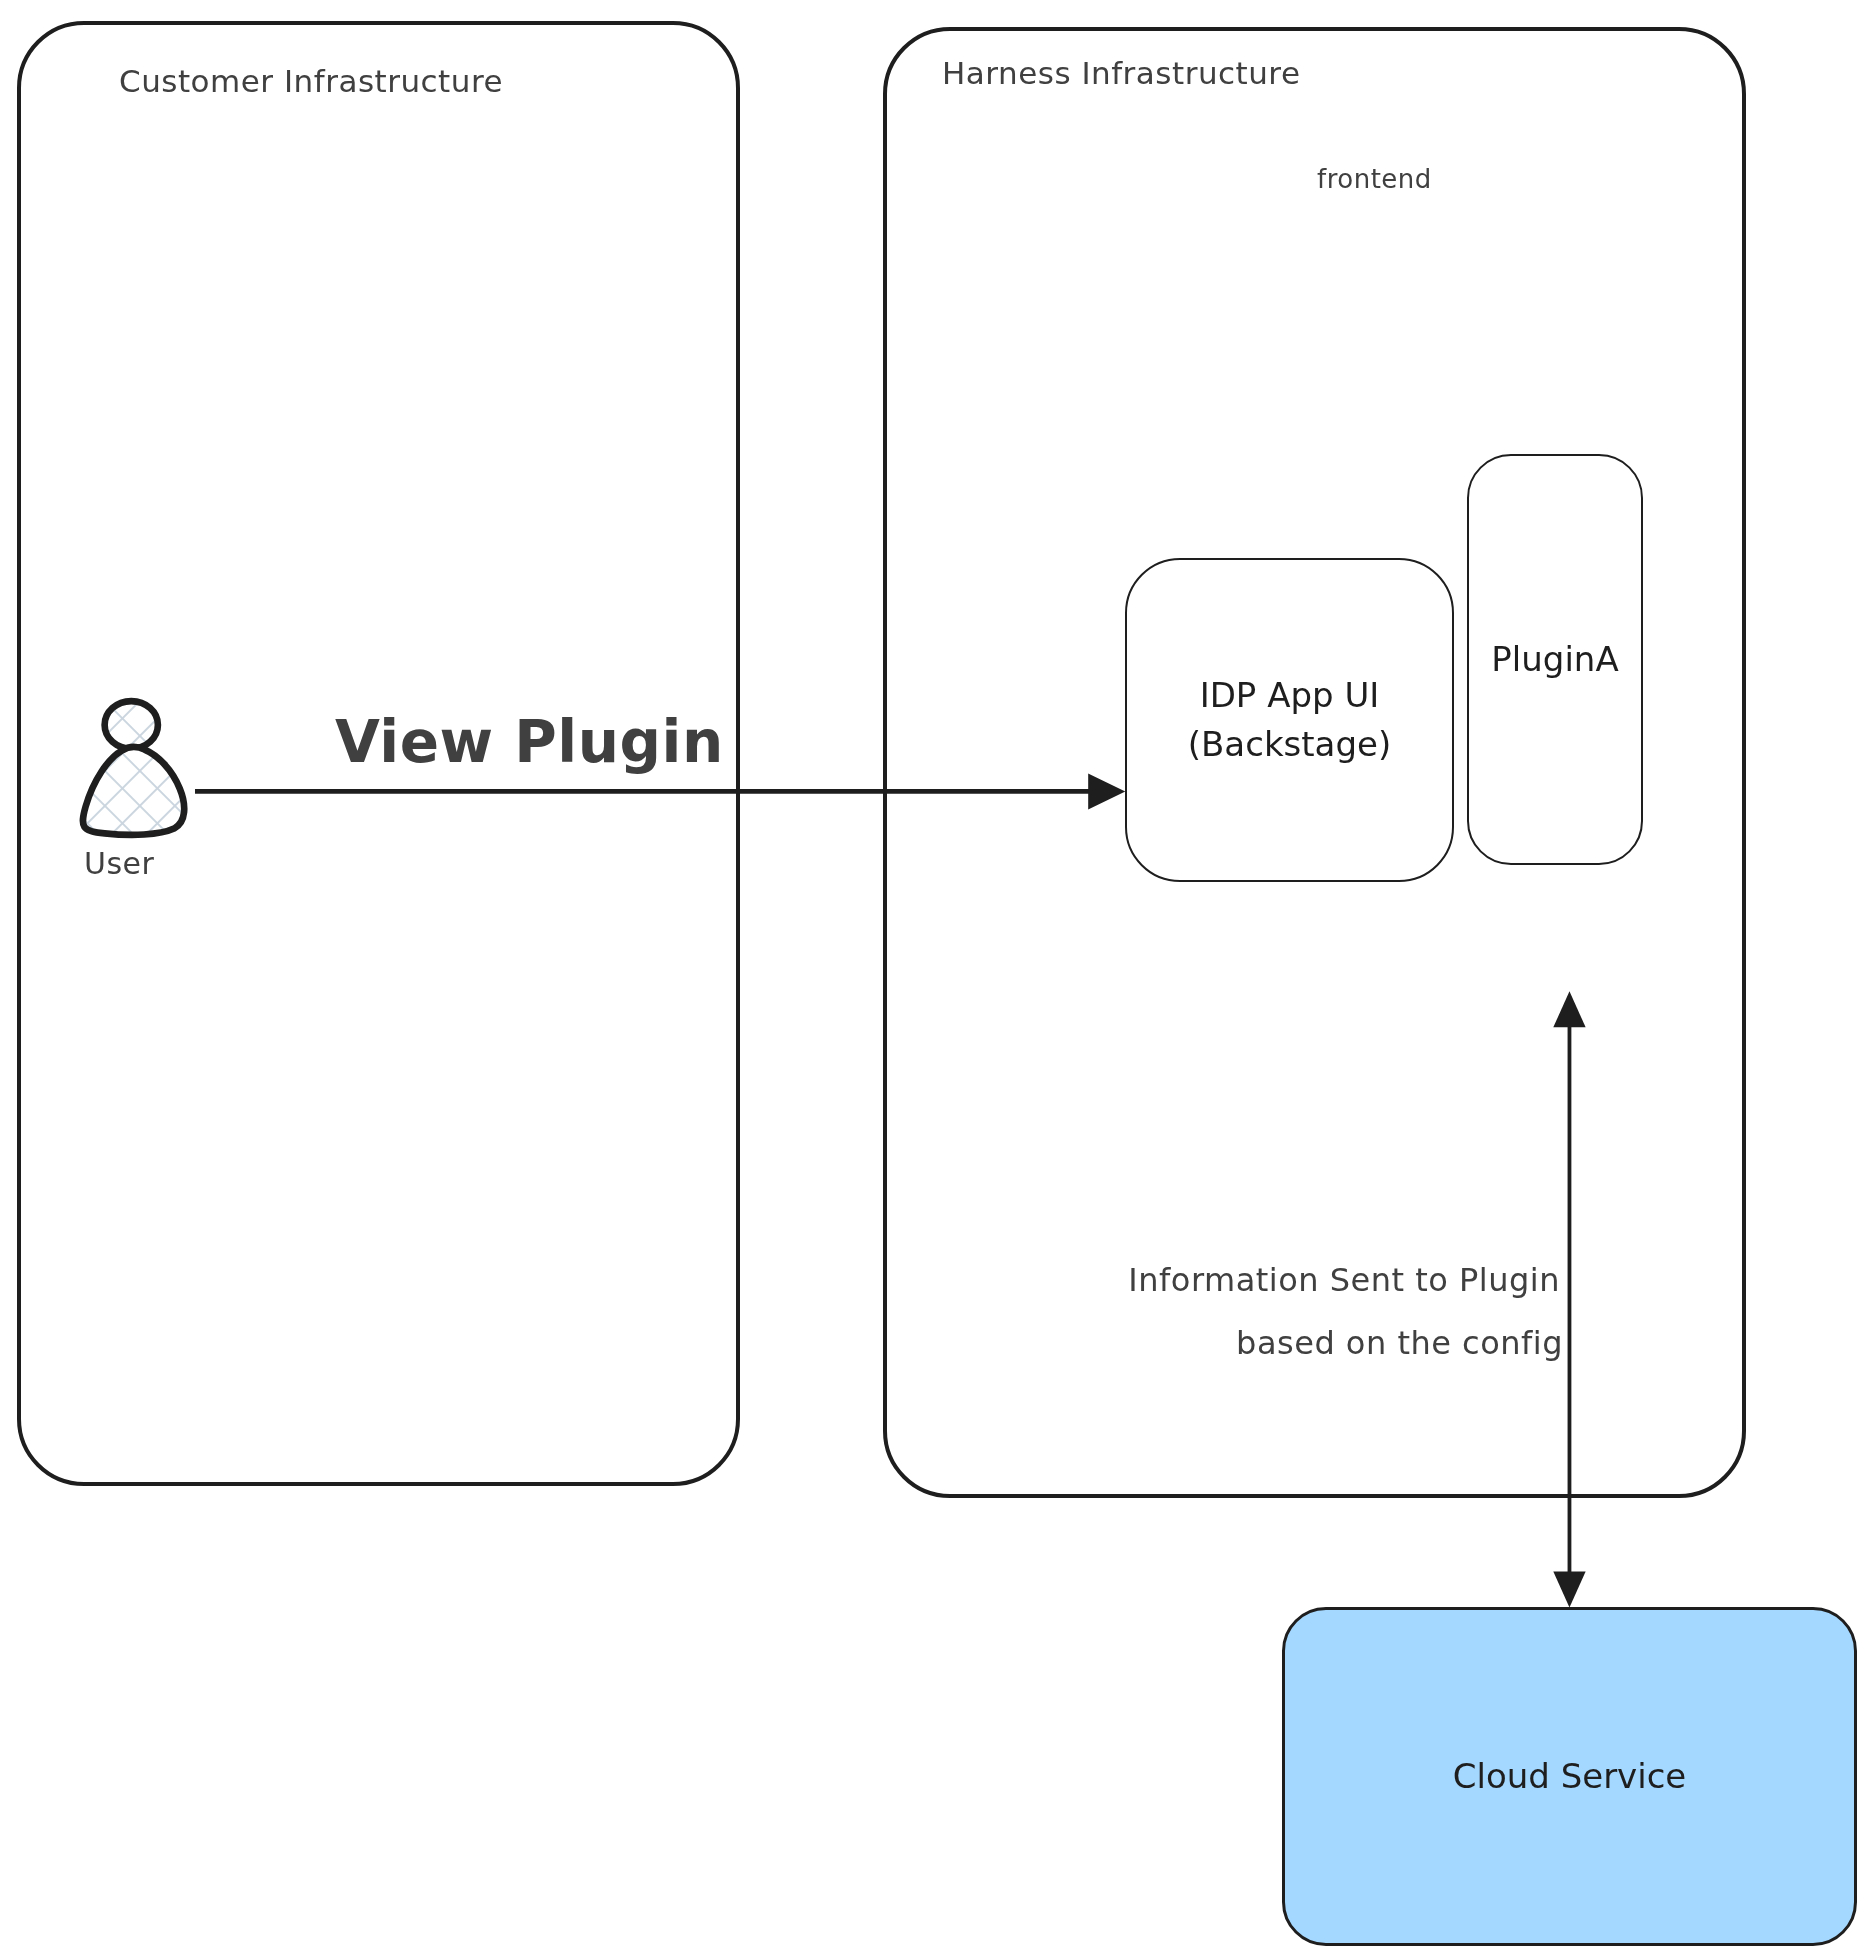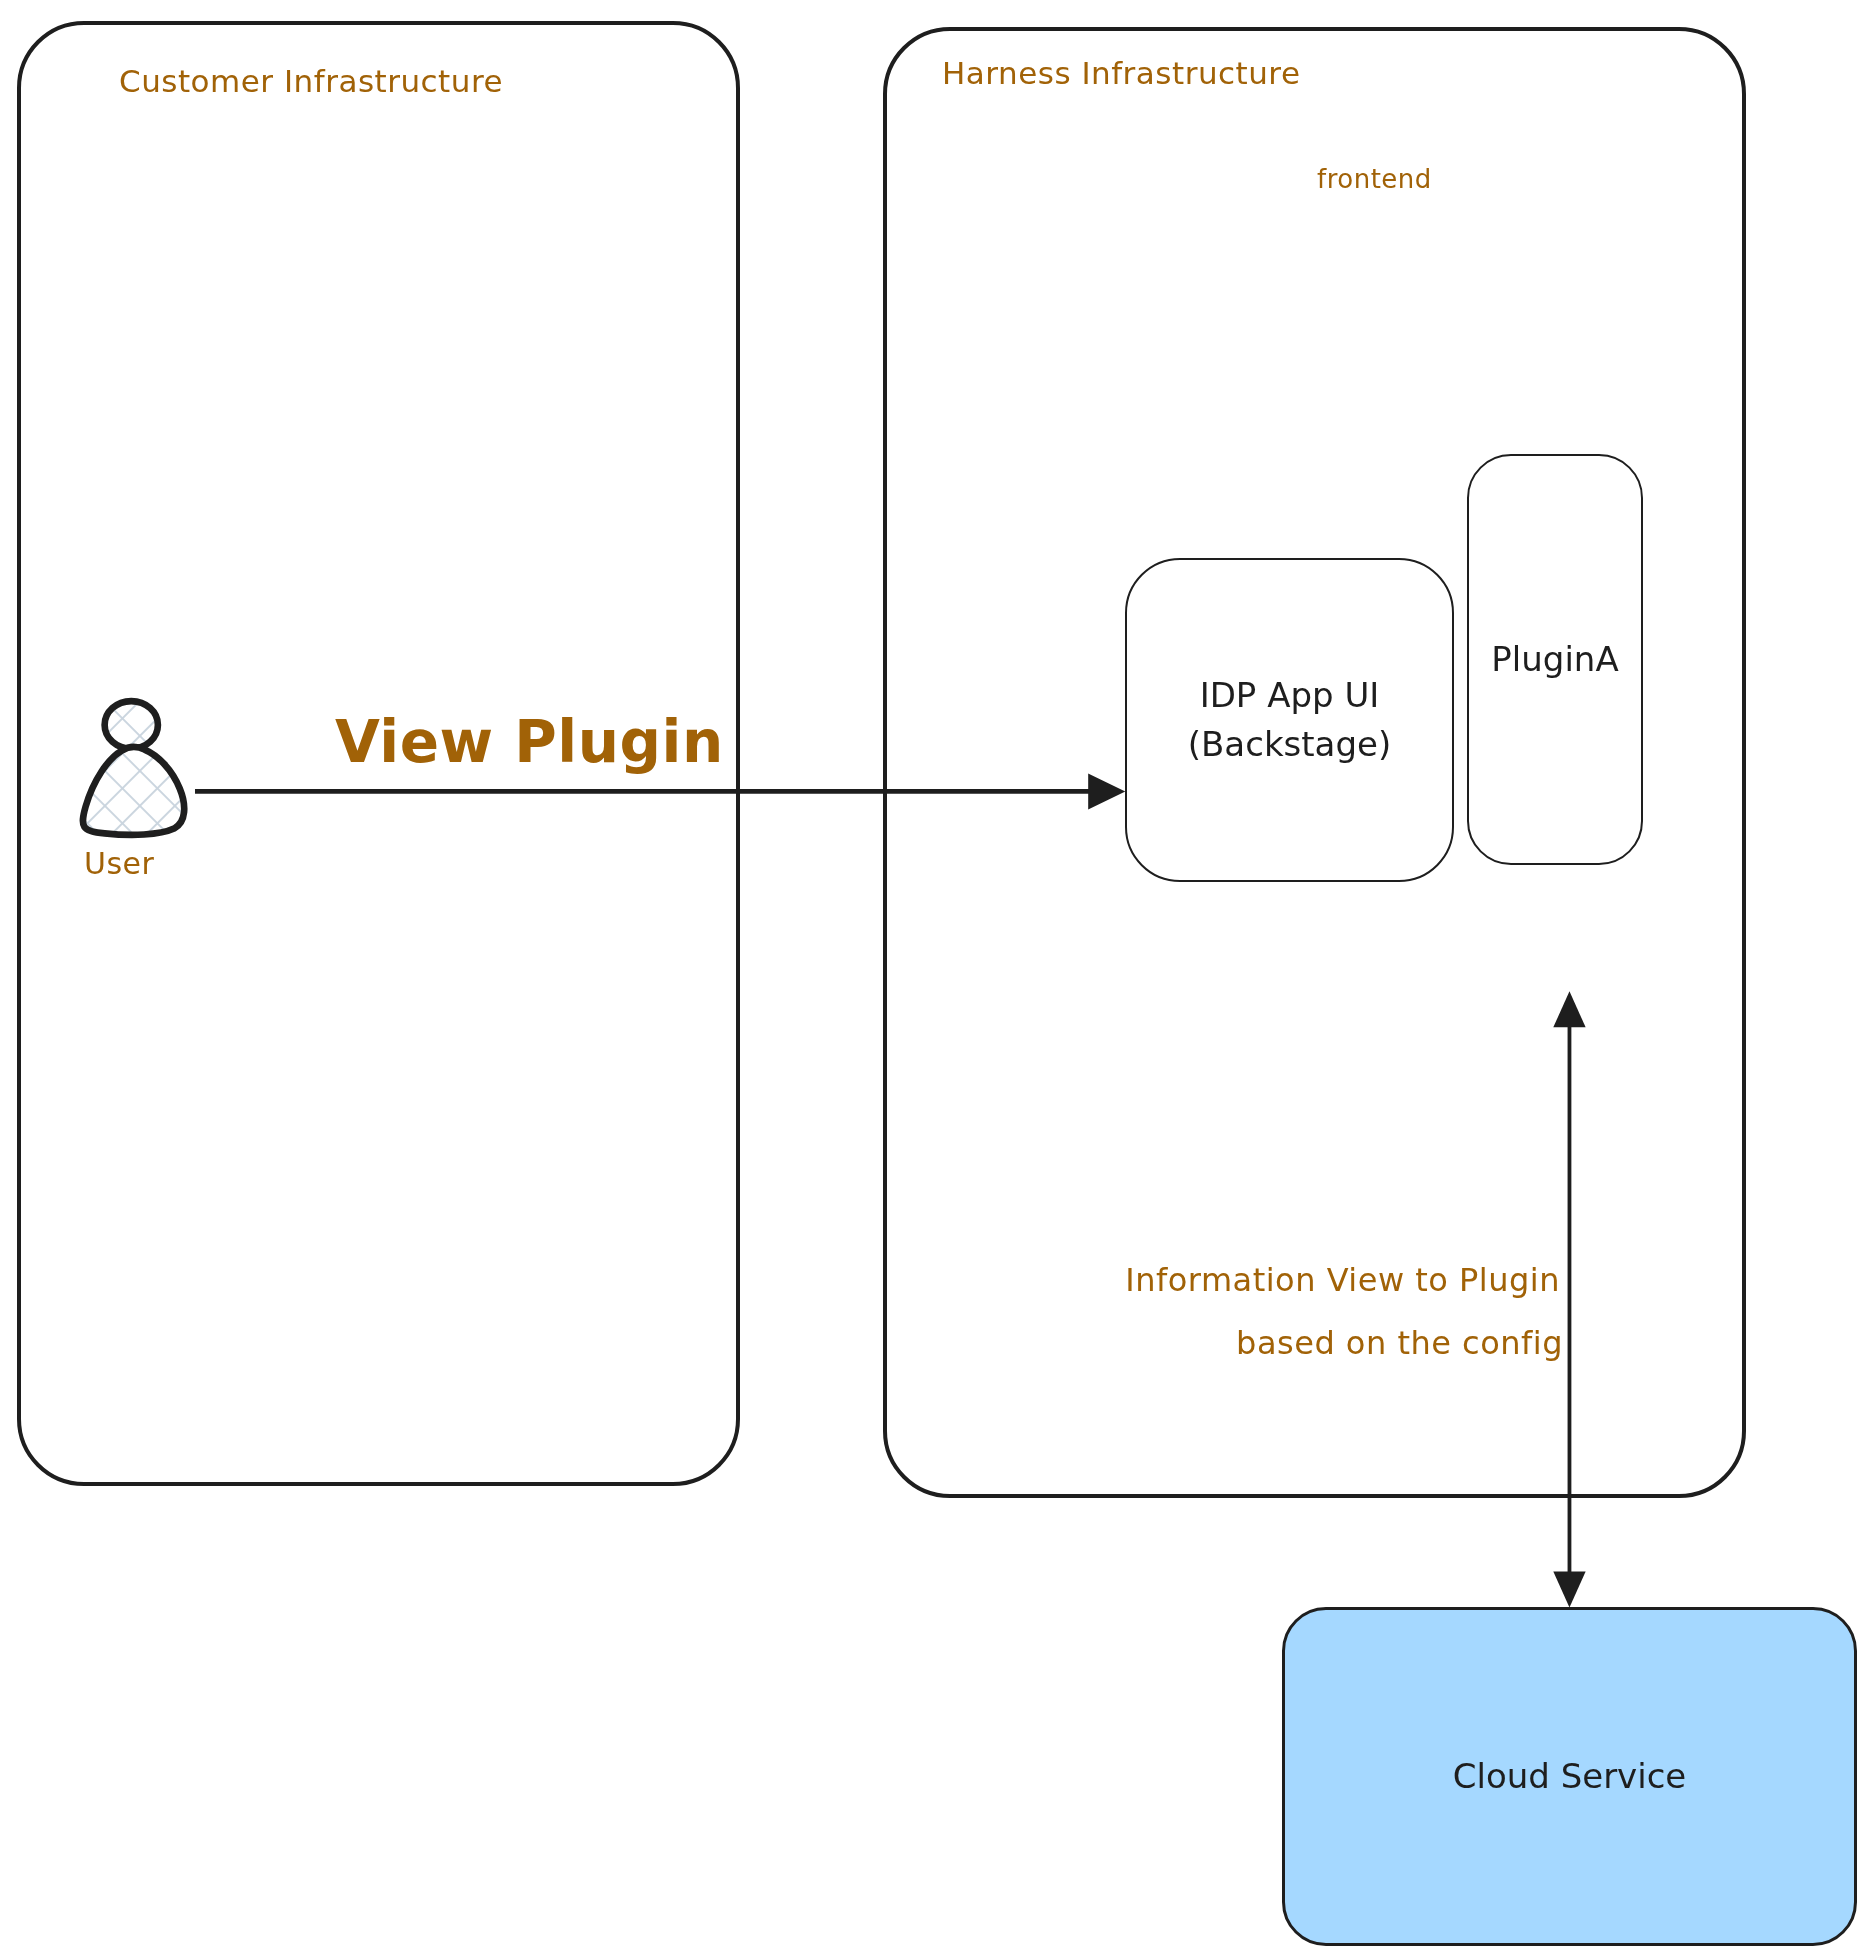--- a/index.html
+++ b/index.html
@@ -29,21 +29,21 @@
     border: 3.8px solid #1e1e1e;
     border-radius: 49px;
     background: #ffffff;
     display: flex;
     align-items: center;
     justify-content: center;
     text-align: center;
   }
   .lbl {
     position: absolute;
-    color: #a16207;
+    color: #404040;
     letter-spacing: 0.5px;
     white-space: nowrap;
   }
   .container-label { font-size: 31px; }
   .region-label    { font-size: 26px; }
   .node-label      { font-size: 34px; line-height: 1.45; color: #1e1e1e; }
   .edge-label-big  { font-size: 58px; font-weight: bold; text-align: right; }
   .edge-label      { font-size: 32px; }
   .user-label      { font-size: 30px; }
   svg.overlay {
@@ -110,17 +110,17 @@
                C 196 864, 196 846, 189 829
                C 181 809, 166 794, 152 788
                C 144 784, 136 784, 128 789 Z" fill="url(#crosshatch)" stroke="#1e1e1e" stroke-width="7" stroke-linejoin="round"></path>
     </g>
   </svg>
 
   <div class="lbl edge-label-big" style="left:335px; top:708px; width:282px;">View Plugin</div>
 
   <div class="lbl user-label" style="left:84px; top:846px;">User</div>
 
-  <div class="lbl edge-label" style="right:311px; top:1261px;">Information View to Plugin</div>
+  <div class="lbl edge-label" style="right:311px; top:1261px;">Information Sent to Plugin</div>
   <div class="lbl edge-label" style="right:308px; top:1324px;">based on the config</div>
 
 </div>
 
 
 </body></html>

